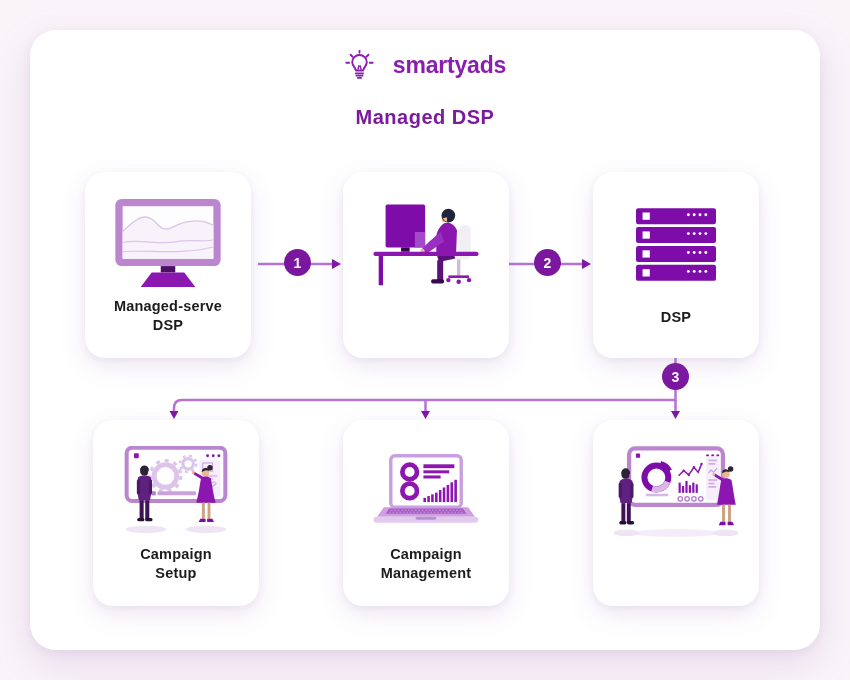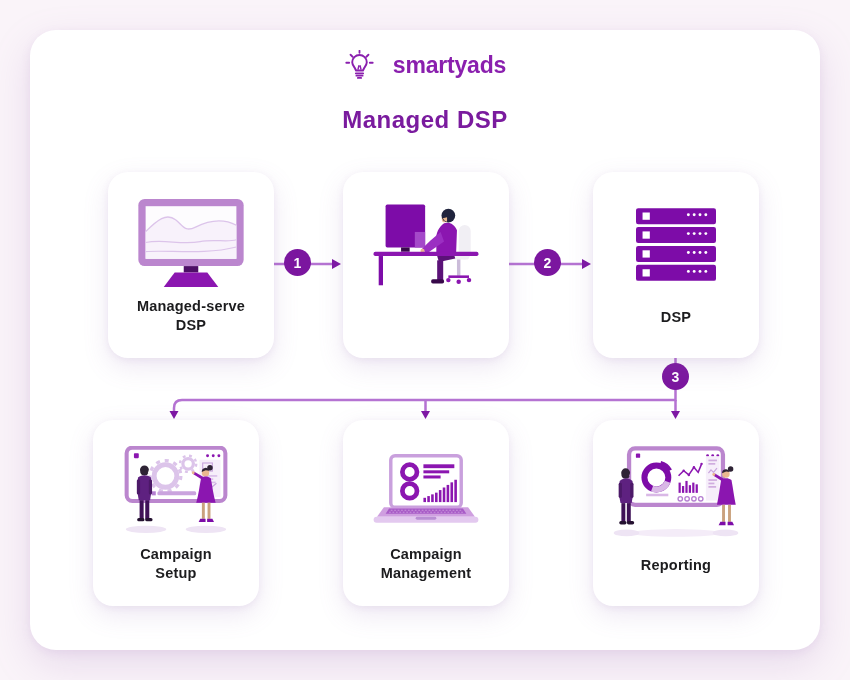--- a/index.html
+++ b/index.html
@@ -14,29 +14,29 @@
     box-shadow:0 14px 38px rgba(168,126,190,.22),0 3px 10px rgba(168,126,190,.12);
   }
   .logo{
     position:absolute;top:20px;left:0;width:100%;
     display:flex;align-items:center;justify-content:center;gap:18px;
     color:var(--brand-purple,#8a1fae);
   }
   .logo-text{font-size:23px;font-weight:600;letter-spacing:-.2px;}
   .title{
     position:absolute;top:76px;left:0;width:100%;text-align:center;
-    font-size:24px;font-weight:bold;letter-spacing:.5px;
+    font-size:20px;font-weight:bold;letter-spacing:.5px;
     color:var(--title-purple,#7a1b9e);
   }
   .card{
     position:absolute;width:166px;height:186px;background:#fff;border-radius:20px;
     box-shadow:0 9px 26px rgba(150,110,180,.16),0 2px 7px rgba(150,110,180,.10);
     display:flex;flex-direction:column;align-items:center;
   }
-  .pos-a{left:78px;top:142px}.pos-b{left:313px;top:142px}.pos-c{left:563px;top:142px}
+  .pos-a{left:55px;top:142px}.pos-b{left:313px;top:142px}.pos-c{left:563px;top:142px}
   .pos-d{left:63px;top:390px}.pos-e{left:313px;top:390px}.pos-f{left:563px;top:390px}
   .icon-box{height:112px;margin-top:16px;display:flex;align-items:center;justify-content:center;}
   .label-box{flex:1;display:flex;align-items:center;justify-content:center;padding-bottom:22px;}
   .card-label{
     font-size:14.5px;font-weight:bold;line-height:1.35;letter-spacing:.2px;
     color:var(--label-text,#1c1c1e);text-align:center;white-space:pre-line;
   }
   .connectors{position:absolute;left:0;top:0;width:790px;height:620px;pointer-events:none;}
   .cline{stroke:var(--line-purple,#b573d2);stroke-width:2.5;fill:none;}
   .chead{fill:var(--arrow-purple,#7d16a4);}
@@ -321,18 +321,15 @@
         <path d="M129,33 a4.6,4.6 0 0 1 9,-1.5 l-4.3,-0.5 z" fill="#2e2335"></path>
         <path d="M130,43 L119,36 L120.2,33 L132,40 Z" class="c-mid"></path>
         <circle cx="119.3" cy="34.5" r="1.7" fill="#eab88f"></circle>
         <path class="c-mid" d="M128,41 C126,51 125,61 123,70 L145,70 C143,61 142,51 140,41 C136,38 132,38 128,41 Z"></path>
         <rect x="129" y="70" width="3.4" height="20" fill="#caa27e"></rect>
         <rect x="136" y="70" width="3.4" height="20" fill="#caa27e"></rect>
         <polygon class="c-vivid" points="127,90 133,90 133,94 125,94"></polygon>
         <polygon class="c-vivid" points="135.5,90 141,90 143,94 135.5,94"></polygon>
       </svg>
     </div>
-    <div class="label-box">
-        <div class="card-label">Reporting</div>
-      </div>
   </div>
 
 </div>
 
 </body></html>

